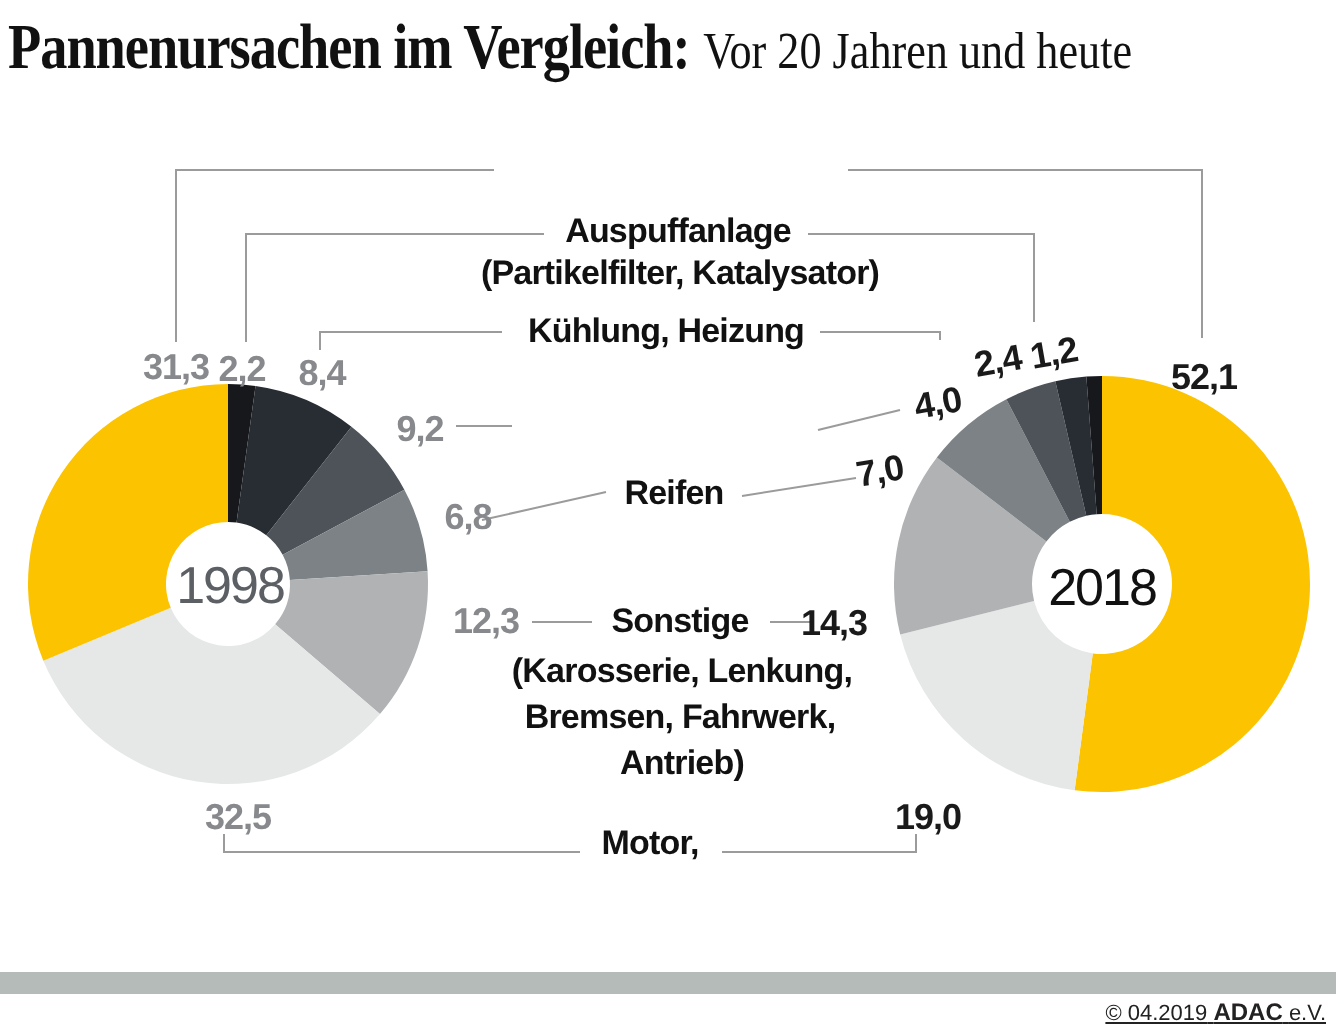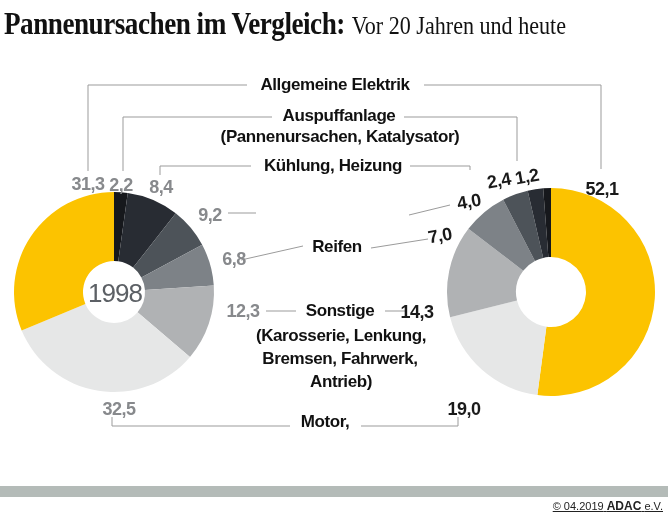--- a/index.html
+++ b/index.html
@@ -63,23 +63,22 @@
       <polyline points="228,213 256,213" fill="none" stroke="#9b9b9b" stroke-width="1"></polyline>
       <polyline points="409,215 450,205" fill="none" stroke="#9b9b9b" stroke-width="1"></polyline>
       <polyline points="241,260 303,246" fill="none" stroke="#9b9b9b" stroke-width="1"></polyline>
       <polyline points="371,248 428,239" fill="none" stroke="#9b9b9b" stroke-width="1"></polyline>
       <polyline points="266,311 296,311" fill="none" stroke="#9b9b9b" stroke-width="1"></polyline>
       <polyline points="385,311 406,311" fill="none" stroke="#9b9b9b" stroke-width="1"></polyline>
       <polyline points="112,417 112,426 290,426" fill="none" stroke="#9b9b9b" stroke-width="1"></polyline>
       <polyline points="361,426 458,426 458,417" fill="none" stroke="#9b9b9b" stroke-width="1"></polyline>
     </svg>
 
-  <div class="lbl" style="left:335px;top:85px">Allgemeine Elektrik</div>
   <div class="lbl" style="left:339px;top:116px">Auspuffanlage</div>
-  <div class="lbl" style="left:340px;top:137px">(Pannenursachen, Katalysator)</div>
+  <div class="lbl" style="left:340px;top:137px">(Partikelfilter, Katalysator)</div>
   <div class="lbl" style="left:333px;top:166px">Kühlung, Heizung</div>
   <div class="lbl" style="left:337px;top:247px">Reifen</div>
   <div class="lbl" style="left:340px;top:311px">Sonstige</div>
   <div class="lbl" style="left:341px;top:336px">(Karosserie, Lenkung,</div>
   <div class="lbl" style="left:340px;top:359px">Bremsen, Fahrwerk,</div>
   <div class="lbl" style="left:341px;top:382px">Antrieb)</div>
   <div class="lbl" style="left:325px;top:422px">Motor,</div>
 
   <div class="num g" style="left:88px;top:184px">31,3</div>
   <div class="num g" style="left:121px;top:185px">2,2</div>
@@ -91,20 +90,21 @@
 
   <div class="num d" style="left:602px;top:189px">52,1</div>
   <div class="num d rot" style="left:527px;top:177px">1,2</div>
   <div class="num d rot" style="left:499px;top:181px">2,4</div>
   <div class="num d rot" style="left:469px;top:202px">4,0</div>
   <div class="num d rot" style="left:440px;top:236px">7,0</div>
   <div class="num d" style="left:417px;top:312px">14,3</div>
   <div class="num d" style="left:464px;top:409px">19,0</div>
 
   <div class="cl c98" style="left:115px;top:293px">1998</div>
+  <div class="cl c18" style="left:551px;top:294px">2018</div>
 
   <div class="bar"></div>
   <div class="credit">
     <span>© 04.2019</span>
     <b>ADAC</b>
     <span>e.V.</span>
   </div>
 </div>
 
 </body></html>

